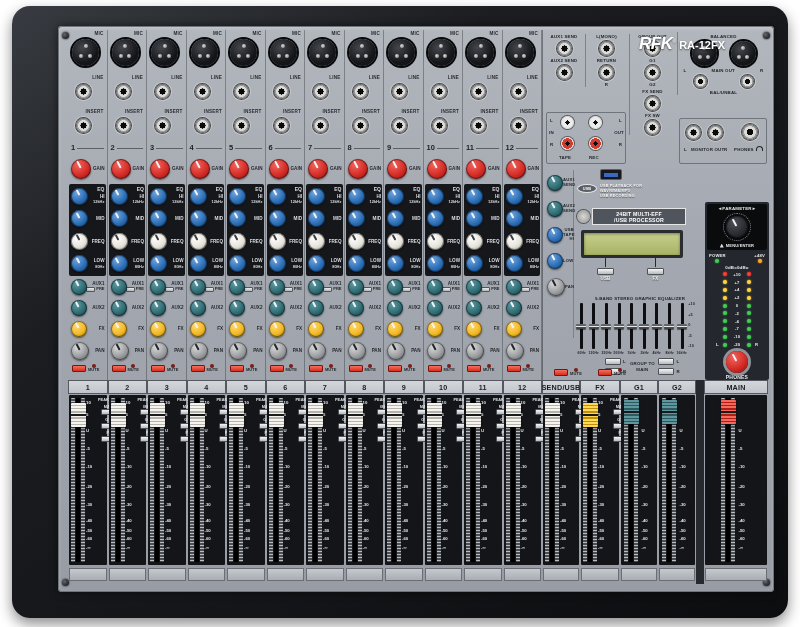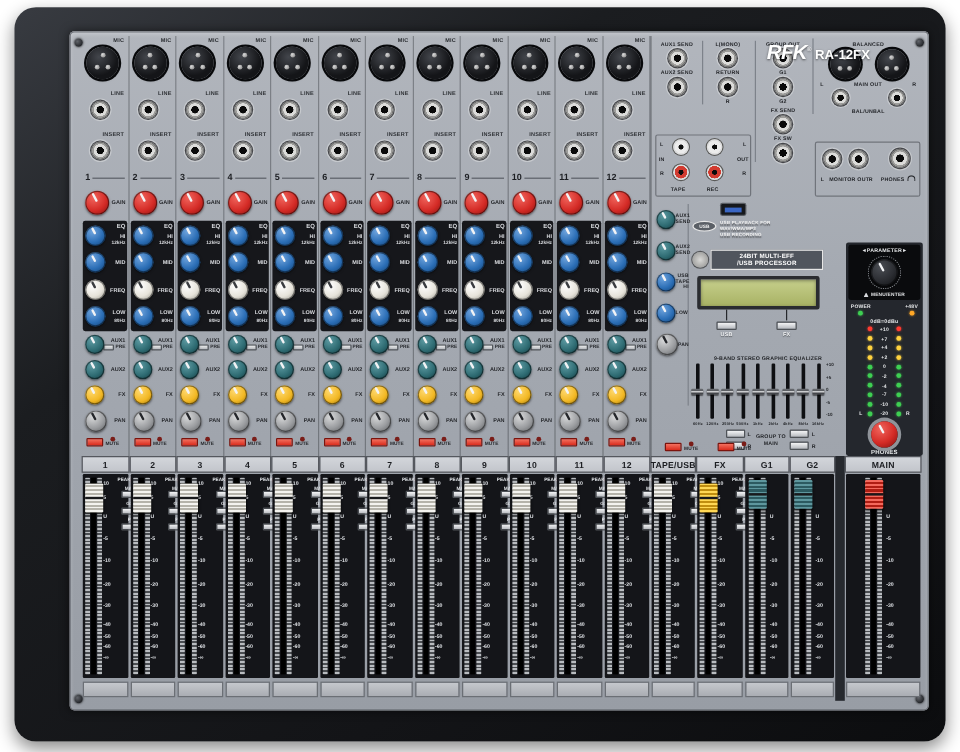--- a/index.html
+++ b/index.html
@@ -2070,21 +2070,21 @@
         <span class="fgrp">
                   <em>PFL</em>
                   <span class="fbtn"></span>
                 </span>
       </div>
     </div>
     <div class="stripfoot"></div>
   </div>
           <div class="strip" style="width: 38px;">
     <div class="striplabel">
-      <em>TAPE/USB</em>
+      <em>SEND/USB</em>
     </div>
     <div class="fpanel">
       <div class="ftrack">
         <span class="ridge"></span>
                 <span class="slot"></span>
                 <span class="ridge"></span>
         <span class="fcap fcap--white" style="top: 3%;"></span>
       </div>
       <div class="fscale">
                 <span style="top: 2%;">10</span>

